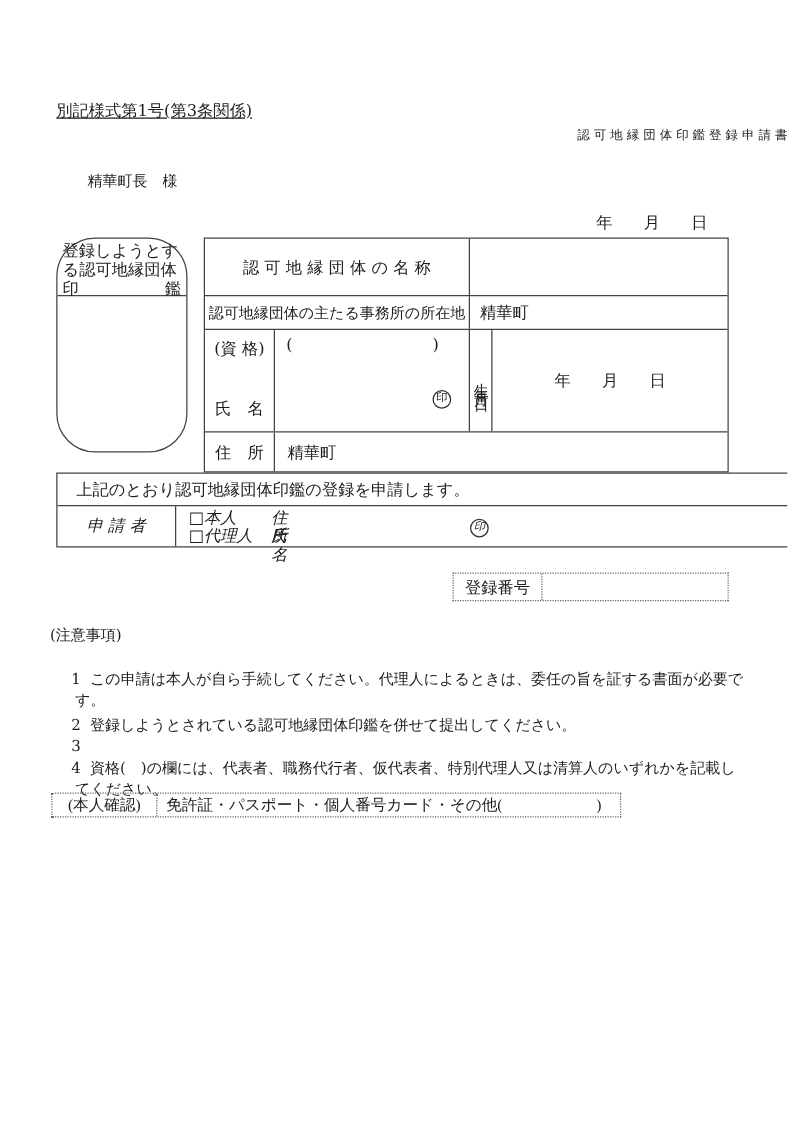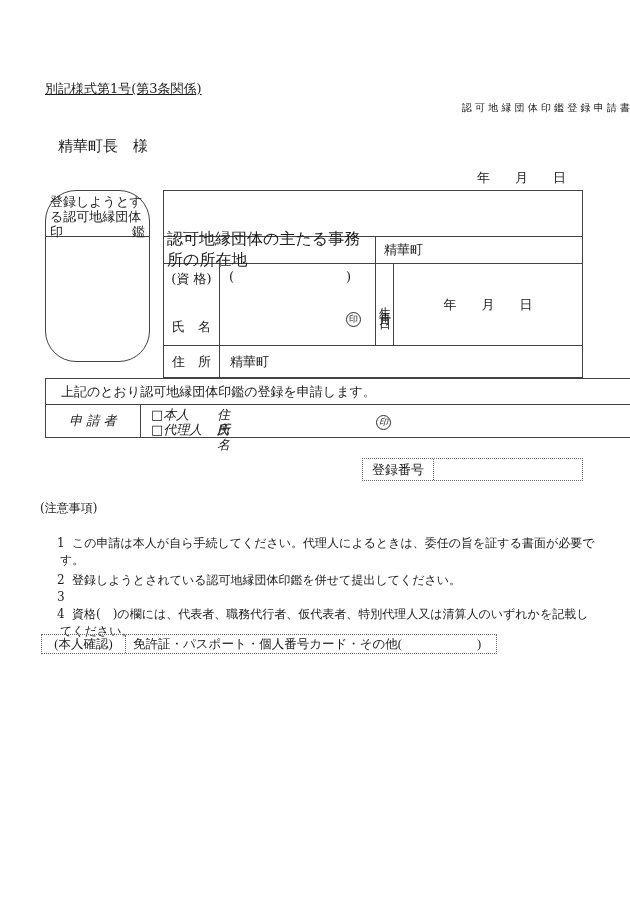--- a/index.html
+++ b/index.html
@@ -15,41 +15,41 @@
   }
   .abs { position:absolute; }
   .bordered { border:1px solid #434343; }
   .dotted { border:1px dotted #6a6a6a; }
   .center { display:flex; align-items:center; justify-content:center; }
   .vcenter { display:flex; align-items:center; }
 
   
   .form-number { left:45px; top:80px; font-size:13px;text-decoration:underline; }
   .doc-title { left:0; right:0; top:101px; text-align:right; font-size:10px; }
-  .addressee { left:58px; top:137px; font-size:15px; }
+  .addressee { left:70px; top:137px; font-size:12px; }
   .top-date { left:477px; top:169px; display:flex; gap:25px; }
 
   
   .seal-box { left:45px; top:190px; width:105px; height:172px;border-radius:31px; }
   .seal-box-header { height:46px; border-bottom:1px solid #434343; padding:3px 4px 0 4px; line-height:15px; font-size:13px; }
   .seal-box-line3 { display:flex; justify-content:space-between; }
   .seal-box-blank { height:125px; }
 
   
   .main-table { left:163px; top:190px; width:420px; height:188px; }
   .row { position:absolute; left:0; width:418px; }
   .r1 { top:0; height:46px; border-bottom:1px solid #434343; }
   .r2 { top:46px; height:27px; border-bottom:1px solid #434343; }
   .r3 { top:73px; height:82px; border-bottom:1px solid #434343; }
   .r4 { top:155px; height:31px; }
   .cell { position:absolute; top:0; height:100%; }
   .br { border-right:1px solid #434343; }
   .c-name-label { left:0; width:212px; }
   .c-name-value { left:212px; right:0; }
-  .c-office-label { left:0; width:212px; font-size:16px; padding-left:3px; }
+  .c-office-label { left:0; width:212px; font-size:12px; padding-left:3px; }
   .c-office-value { left:212px; right:0; padding-left:8px; }
   .c-qual { left:0; width:56px; display:flex; flex-direction:column; justify-content:space-between; padding:6px 0 9px 0; text-align:center; }
   .c-parens { left:56px; width:156px; }
   .paren-line { display:flex; justify-content:space-between; padding:5px 24px 0 9px; }
   .c-birth-label { left:212px; width:18px; display:flex; align-items:center; justify-content:center; }
   .birth-vert { writing-mode:vertical-rl; text-orientation:upright; font-size:12px; letter-spacing:4px; }
   .c-birth-value { left:230px; right:0; display:flex; align-items:center; justify-content:center; gap:25px; }
   .c-addr-label { left:0; width:56px; justify-content:center; }
   .c-addr-value { left:56px; right:0; padding-left:10px; }
 
@@ -105,20 +105,21 @@
       <div class="seal-box-line3">
         <span>印</span>
         <span>鑑</span>
       </div>
     </div>
     <div class="seal-box-blank"></div>
   </div>
 
   <div class="abs bordered main-table">
     <div class="row r1">
+      <div class="cell br c-name-label center">認 可 地 縁 団 体 の 名 称</div>
       <div class="cell c-name-value"></div>
     </div>
     <div class="row r2">
       <div class="cell br c-office-label vcenter">認可地縁団体の主たる事務所の所在地</div>
       <div class="cell c-office-value vcenter">精華町</div>
     </div>
     <div class="row r3">
       <div class="cell br c-qual">
         <span>(資 格)</span>
         <span>氏　名</span>

